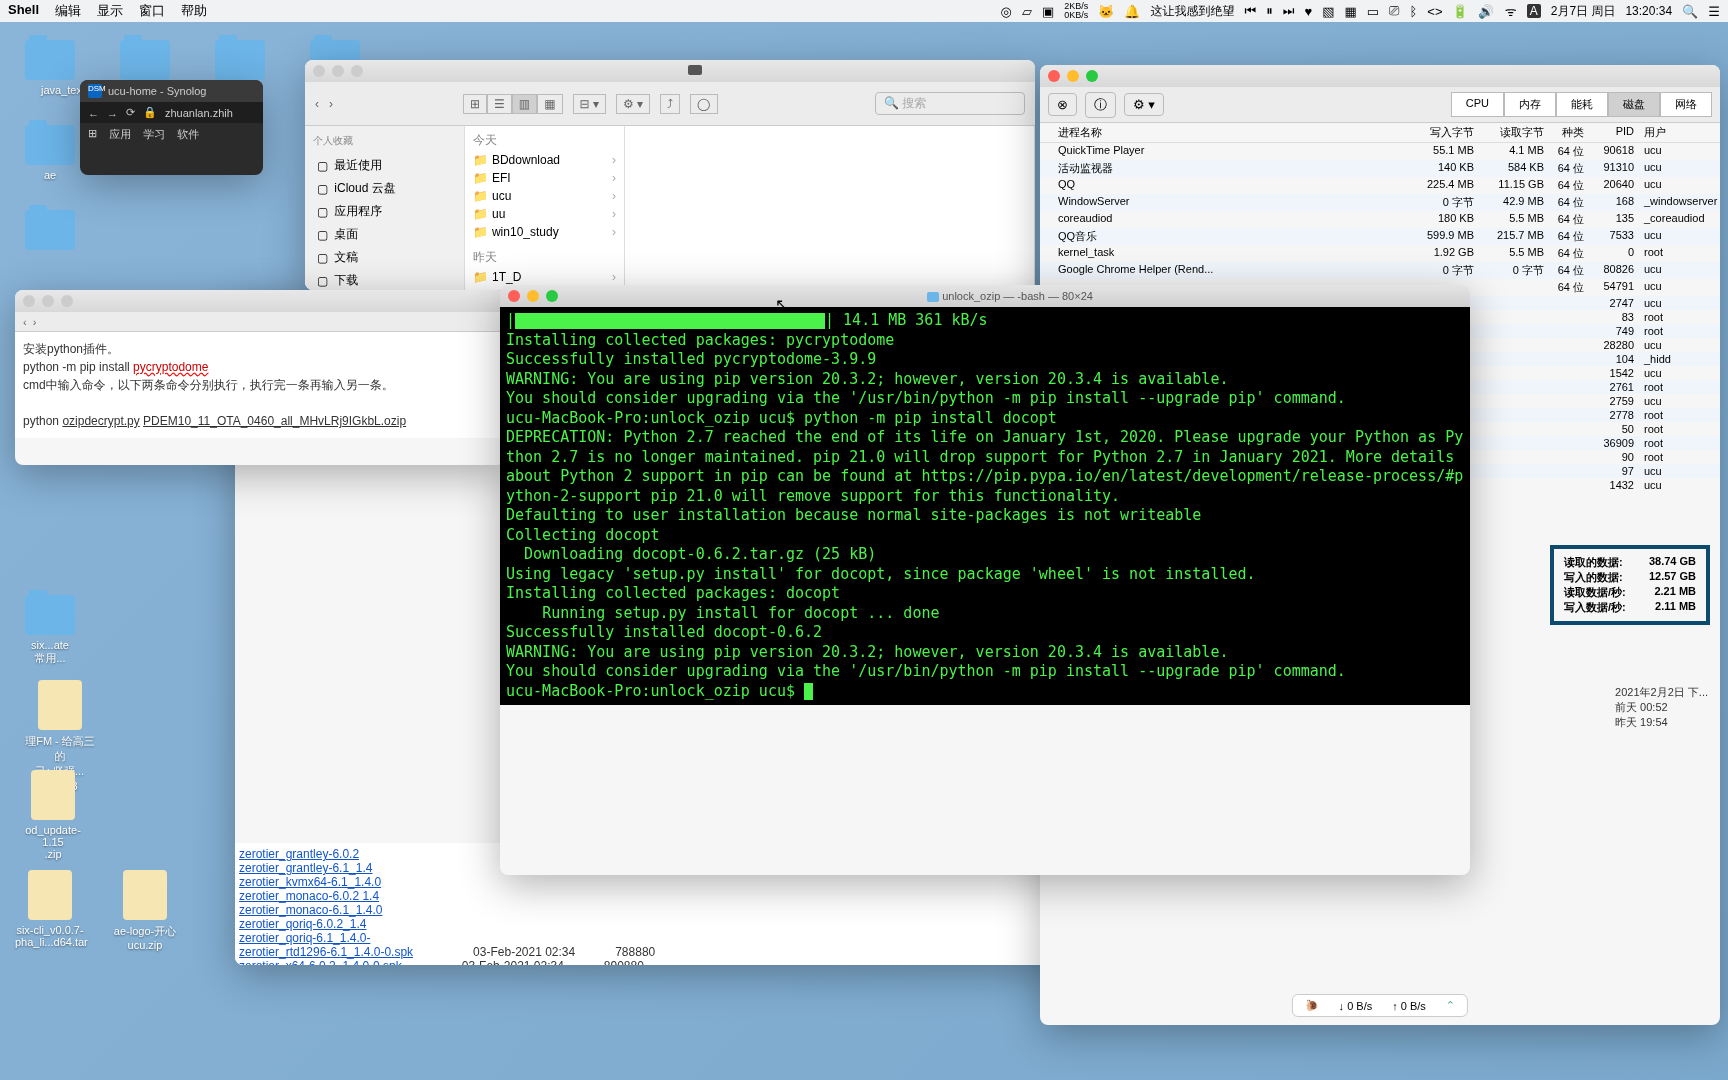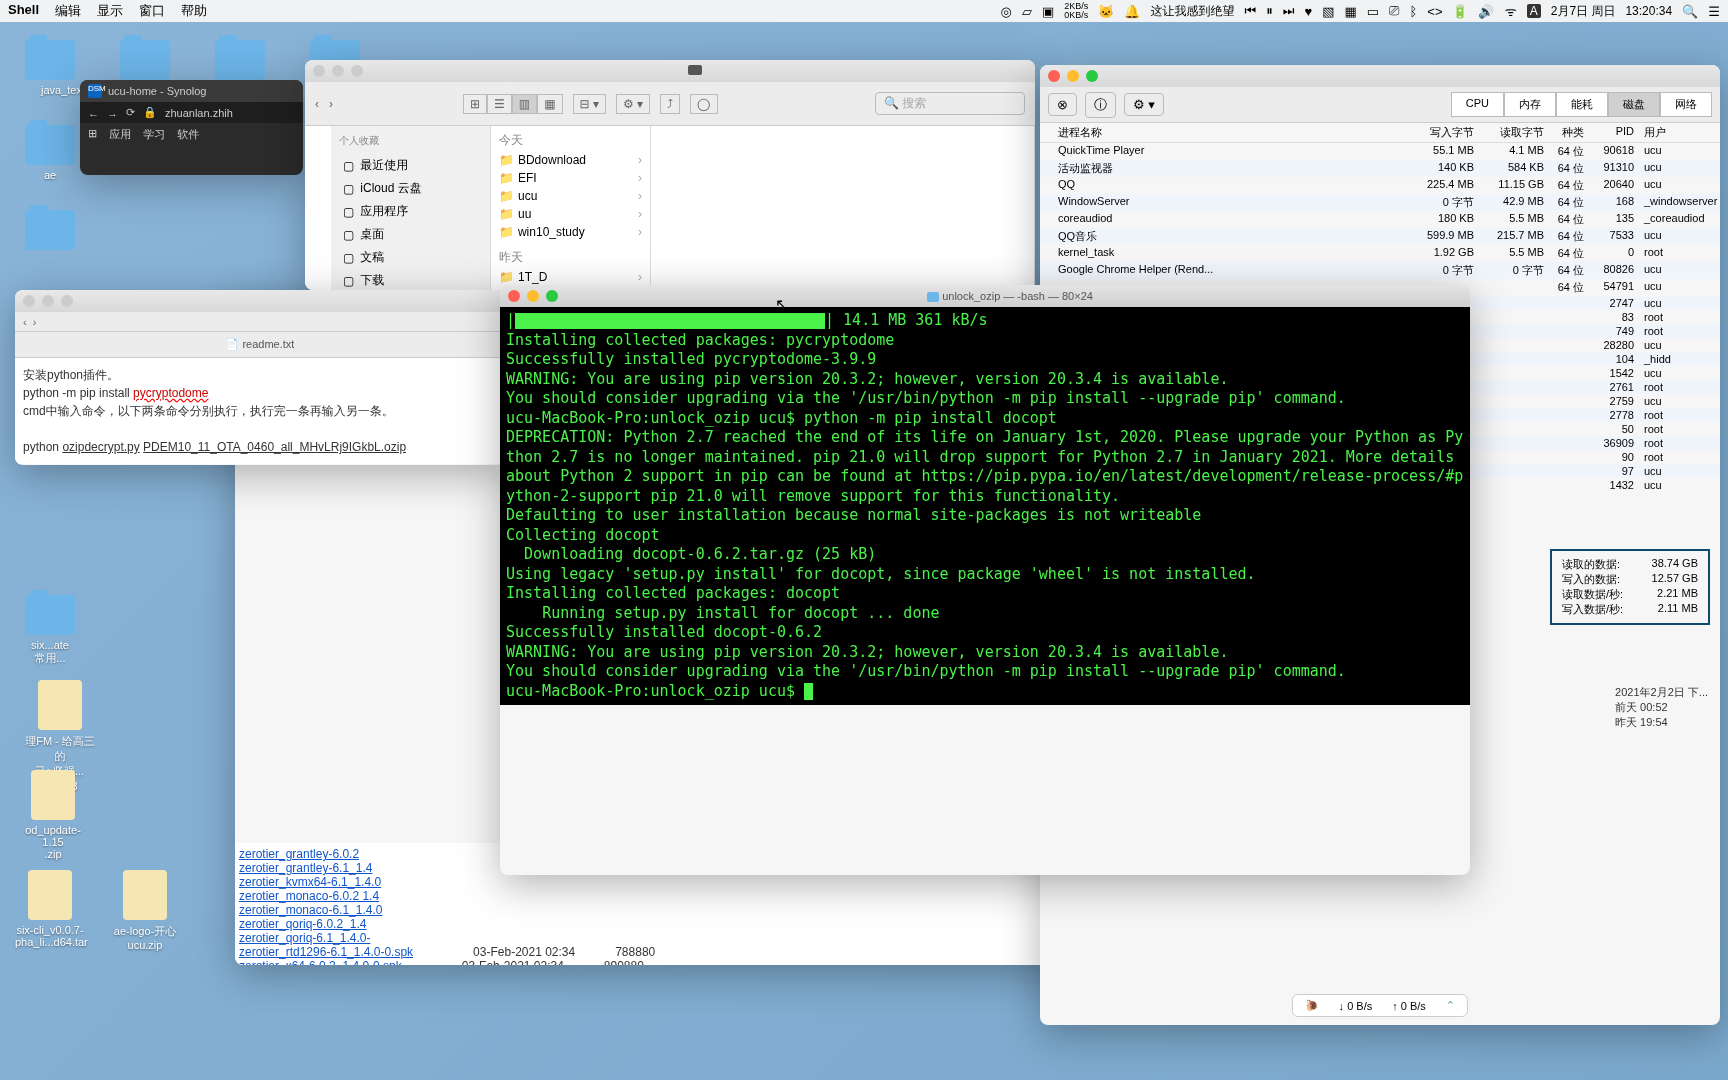--- a/index.html
+++ b/index.html
@@ -28,27 +28,27 @@
 .terminal .cursor { display:inline-block; width:9px; height:17px; background:#4af24a; vertical-align:middle; }
 
 .am-toolbar { height:36px; background:#ececec; display:flex; align-items:center; padding:0 8px; gap:8px; border-bottom:1px solid #ccc; }
 .am-tabs { display:flex; margin-left:auto; }
 .am-tabs span { padding:4px 14px; font-size:11px; border:1px solid #bbb; background:#fff; }
 .am-tabs span.active { background:#d0d0d0; }
 .am-head { display:flex; font-size:11px; background:#f6f6f6; border-bottom:1px solid #ddd; padding:2px 0; }
 .am-row { display:flex; font-size:11px; padding:1px 0; }
 .am-row:nth-child(even){ background:#f0f5fb; }
 .c-name{flex:1;padding-left:18px;} .c-w{width:70px;text-align:right;padding-right:6px;} .c-r{width:70px;text-align:right;padding-right:6px;} .c-t{width:40px;text-align:right;padding-right:6px;} .c-pid{width:50px;text-align:right;padding-right:6px;} .c-u{width:80px;padding-left:4px;}
-.am-foot { position:absolute; right:10px; bottom:40px; background:#f6f6f6; border:2px solid #0c4a6e; padding:6px 10px; font-size:11px; width:160px; }
+.am-foot { position:absolute; right:10px; bottom:40px; background:#f6f6f6; border:4px solid #0c4a6e; padding:6px 10px; font-size:11px; width:160px;font-weight:bold; }
 .am-foot .frow { display:flex; justify-content:space-between; }
 .net-widget { position:absolute; bottom:8px; left:50%; transform:translateX(-50%); background:#fff; border:1px solid #ccc; border-radius:6px; padding:4px 12px; font-size:11px; display:flex; gap:20px; align-items:center; }
 
 .finder-tb { height:44px; background:#ececec; display:flex; align-items:center; padding:0 10px; gap:10px; border-bottom:1px solid #ccc; font-size:12px; color:#666;}
 .finder-body { display:flex; height:calc(100% - 66px); background:#fff; }
-.finder-side { width:160px; background:#f0f0f0; border-right:1px solid #ddd; padding:8px; font-size:12px;margin-left:26px; }
+.finder-side { width:160px; background:#f0f0f0; border-right:1px solid #ddd; padding:8px; font-size:12px; }
 .finder-side .hdr { color:#888; font-size:10px; margin-bottom:6px; }
 .finder-side .it { padding:3px 4px; display:flex; align-items:center; gap:6px; }
 .finder-col { width:160px; border-right:1px solid #ddd; padding:4px 0; font-size:12px; }
 .finder-col .hdr { color:#888; font-size:12px; padding:2px 8px; }
 .finder-col .it { padding:2px 8px; display:flex; align-items:center; gap:4px; }
 
 .te-toolbar { height:26px; background:#ececec; border-bottom:1px solid #ccc; display:flex; align-items:center; padding:0 8px; font-size:11px; color:#555; }
 .te-body { background:#fff; padding:8px; font-family:Menlo,monospace; font-size:12px; color:#333; line-height:1.5; }
 .te-body .ul { text-decoration:underline; }
 .te-body .red { color:#c00; text-decoration:underline wavy red; }
@@ -150,21 +150,21 @@
       <div style="white-space:pre-line;">six-cli_v0.0.7-
 pha_li...d64.tar</div>
     </div>
     <div class="desktop-icon" style="left: 110px; top: 870px;">
       <div class="zip"></div>
       <div style="white-space:pre-line;">ae-logo-开心
 ucu.zip</div>
     </div>
   </div>
 
-<div class="window browser" style="left:80px; top:80px; width:223px; height:95px; z-index:3;">
+<div class="window browser" style="left:80px; top:80px; width:183px; height:95px; z-index:3;">
   <div class="tab">
     <span style="width:14px;height:14px;background:#0a65c2;border-radius:2px;display:inline-block;font-size:8px;color:#fff;text-align:center;">DSM</span>
     <span>ucu-home - Synolog</span>
   </div>
   <div class="addr">
     <span>←</span>
     <span>→</span>
     <span>⟳</span>
     <span>🔒</span>
     <span>zhuanlan.zhih</span>
@@ -281,23 +281,20 @@
 <div class="window" style="left:15px; top:290px; width:490px; height:175px; z-index:6;">
   <div class="titlebar">
     <div class="traffic">
         <span class="d"></span>
         <span class="d"></span>
         <span class="d"></span>
       </div>
   </div>
   <div style="height:20px;background:#ececec;border-bottom:1px solid #ccc;display:flex;align-items:center;padding:0 8px;font-size:11px;color:#666;">
     <span>‹</span>&nbsp;&nbsp;<span>›</span>
-  </div>
-  <div class="te-toolbar">
-    <span style="margin:0 auto;">📄 <span>readme.txt</span></span>
   </div>
   <div class="te-body">
     <div>安装python插件。</div>
     <div><span>python -m pip install </span><span class="red">pycryptodome</span></div>
     <div>cmd中输入命令，以下两条命令分别执行，执行完一条再输入另一条。</div>
     <div>&nbsp;</div>
     <div><span>python </span><span class="ul">ozipdecrypt.py</span> <span class="ul">PDEM10_11_OTA_0460_all_MHvLRj9IGkbL.ozip</span></div>
 
   </div>
 </div>

